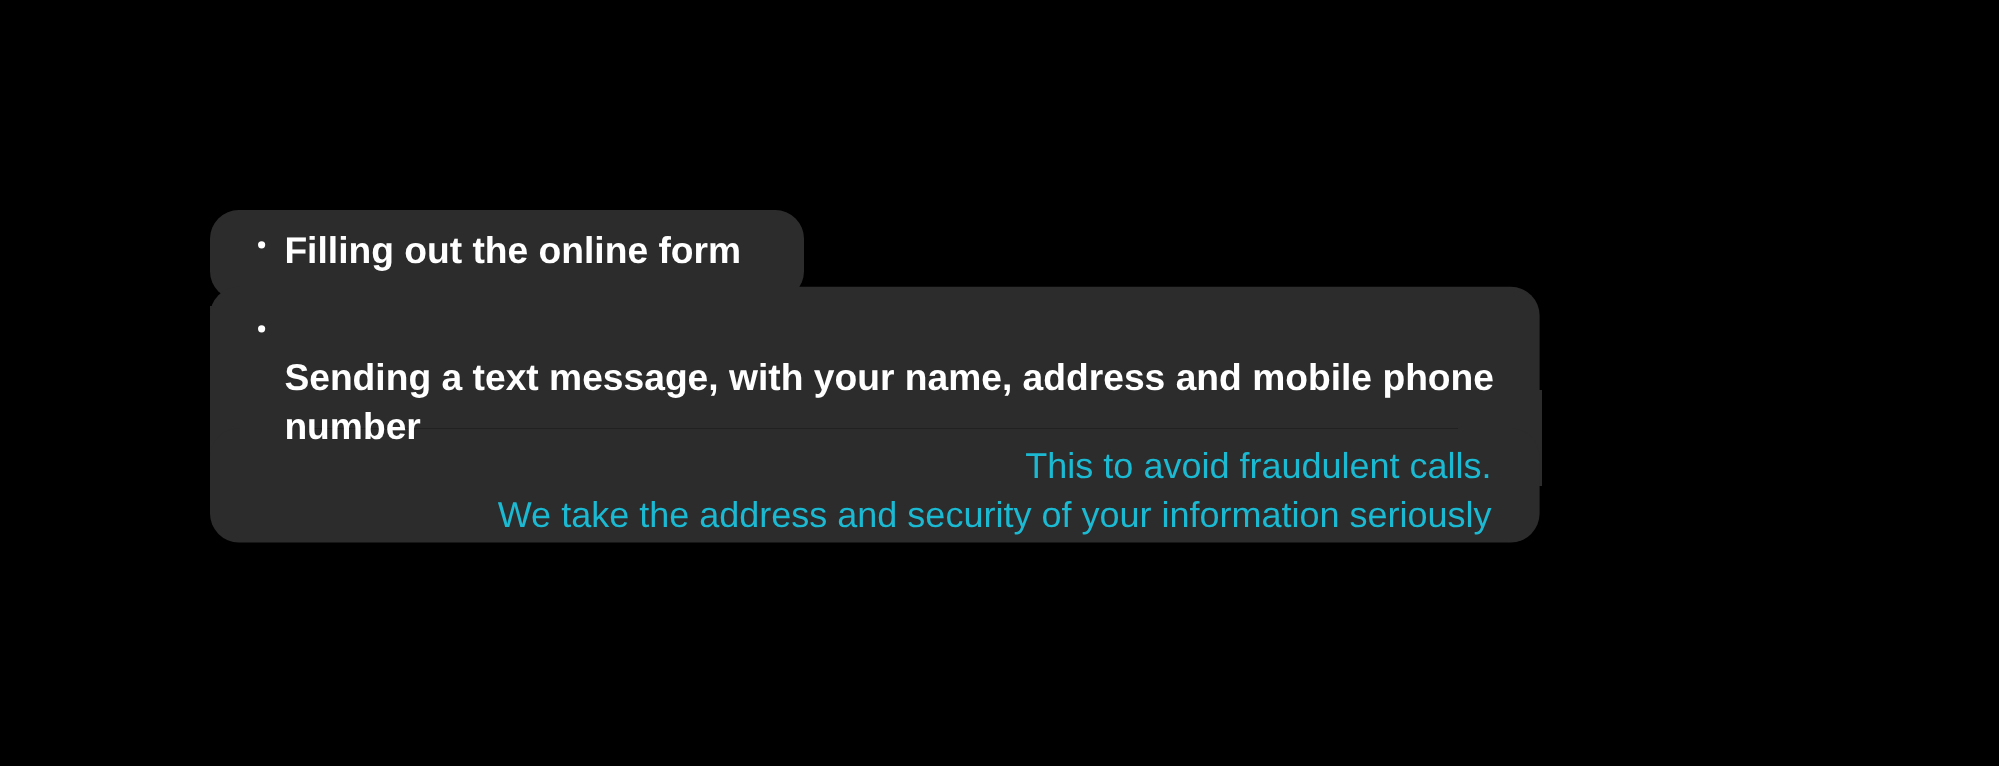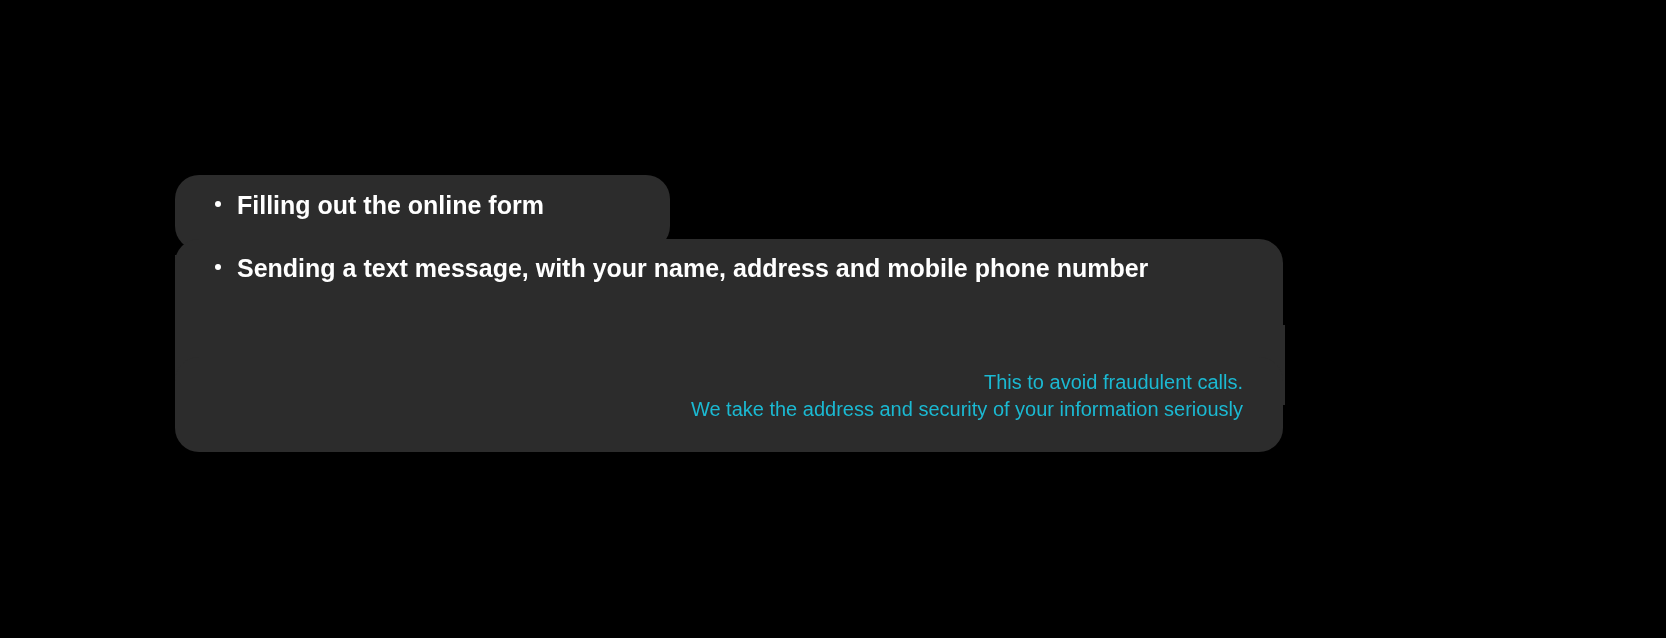--- a/index.html
+++ b/index.html
@@ -74,31 +74,32 @@
       position: absolute;
       left: 40px;
       top: 14px;
       width: 1030px;
     }
     .bullet-item {
       display: flex;
       align-items: flex-start;
       color: #ffffff;
       font-weight: 700;
-      font-size: 25px;
+      font-size: 31px;
     }
     .bullet-item-1 {
       margin-bottom: 30px;
     }
     .bullet-item-2 {
       text-align: justify;
       text-align-last: left;
     }
     .bullet-item-2 .bullet-text {
       text-align: justify;
+      margin-top: 36px;
     }
     .bullet-dot {
       display: inline-block;
       width: 6px;
       height: 6px;
       background: #ffffff;
       border-radius: 50%;
       margin-top: 12px;
       margin-right: 16px;
       flex-shrink: 0;
@@ -106,21 +107,21 @@
     .bullet-text {
       flex: 1;
       line-height: 1.3;
     }
     .notice {
       position: absolute;
       left: 0;
       top: 194px;
       width: 1108px;
       color: #1bb9d2;
-      font-size: 20px;
+      font-size: 30px;
       font-weight: 400;
       text-align: right;
       padding-right: 40px;
       line-height: 1.35;
     }
   </style>
 </head>
 <body>
 
 <div class="container">

